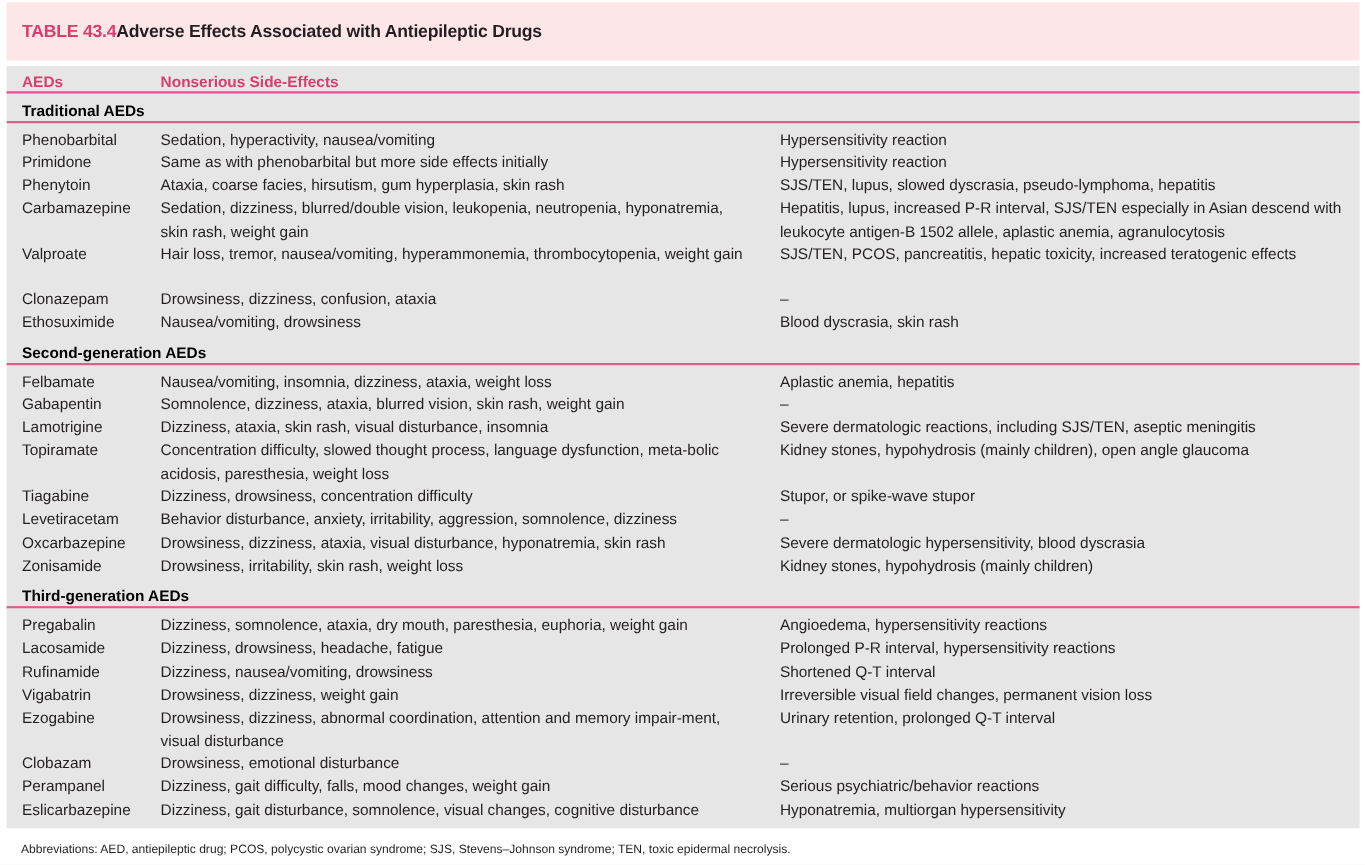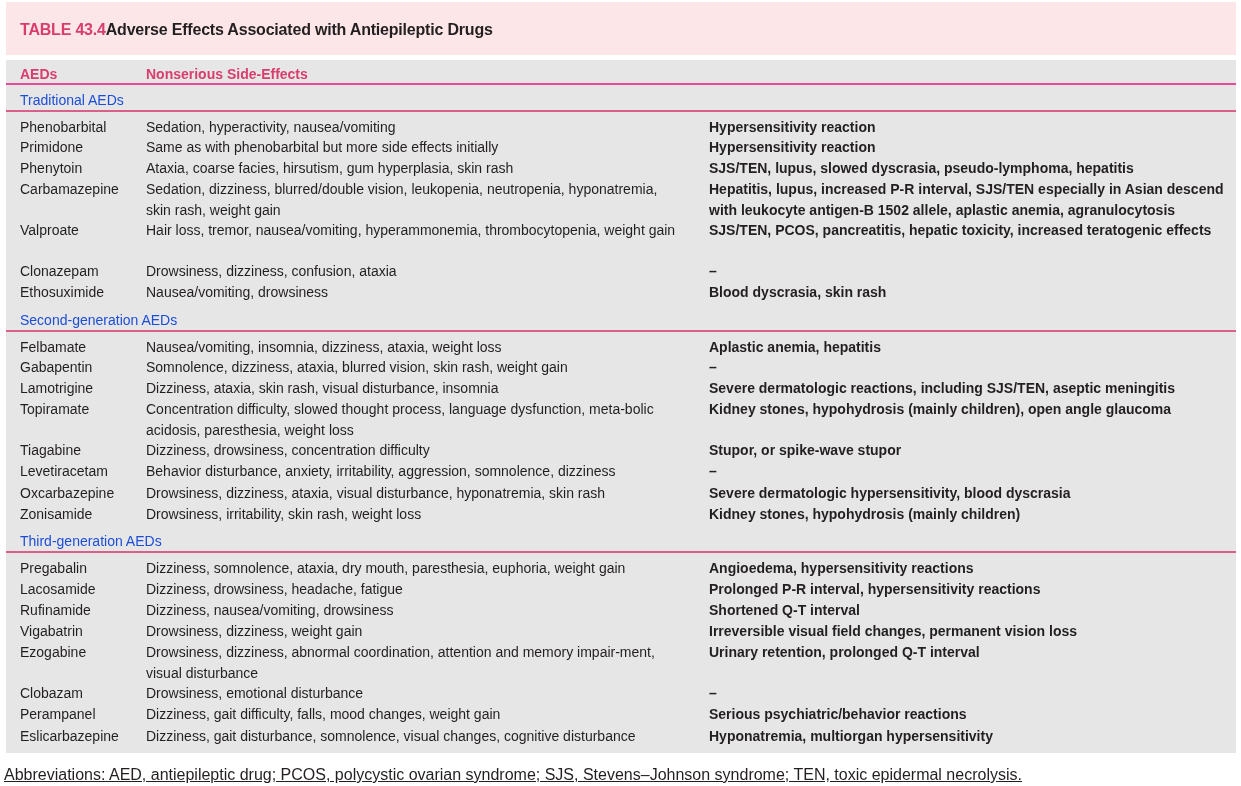--- a/index.html
+++ b/index.html
@@ -27,32 +27,32 @@
       color: #d93d6e; font-weight: bold; font-size: 14px;
     }
     .hdr span { position: absolute; top: 6px; }
     .c1 { left: 14px; }
     .c2 { left: 140px; }
     .c3 { left: 703px; }
 
     .section {
       position: absolute; left: 0; width: 100%; height: 25px;
       border-bottom: 2px solid #d9608a;
-      color: #1d4ed8; font-weight: normal; font-size: 14px;
+      color: #000000; font-weight: bold; font-size: 14px;
     }
     .section span { position: absolute; left: 14px; top: 5px; }
 
     .row { position: absolute; left: 0; width: 100%; font-size: 14px; line-height: 20.5px; }
     .row .drug { position: absolute; left: 14px; top: 0; width: 124px; }
     .row .ns { position: absolute; left: 140px; top: 0; width: 540px; }
-    .row .sr { position: absolute; left: 703px; top: 0; width: 525px; white-space: nowrap; font-weight: bold; }
+    .row .sr { position: absolute; left: 703px; top: 0; width: 525px; white-space: nowrap; }
     .row .sr.wrap { white-space: normal; }
 
     .footnote {
-      position: absolute; left: 4px; top: 766px; font-size: 16px; color: #231f20; text-decoration: underline;
+      position: absolute; left: 19px; top: 766px; font-size: 11px; color: #231f20;
     }
   </style>
 </head>
 <body>
 
 <div class="title-band">
   <div class="caption">
     <span class="label">TABLE 43.4</span><span class="text">Adverse Effects Associated with Antiepileptic Drugs</span>
   </div>
 </div>

